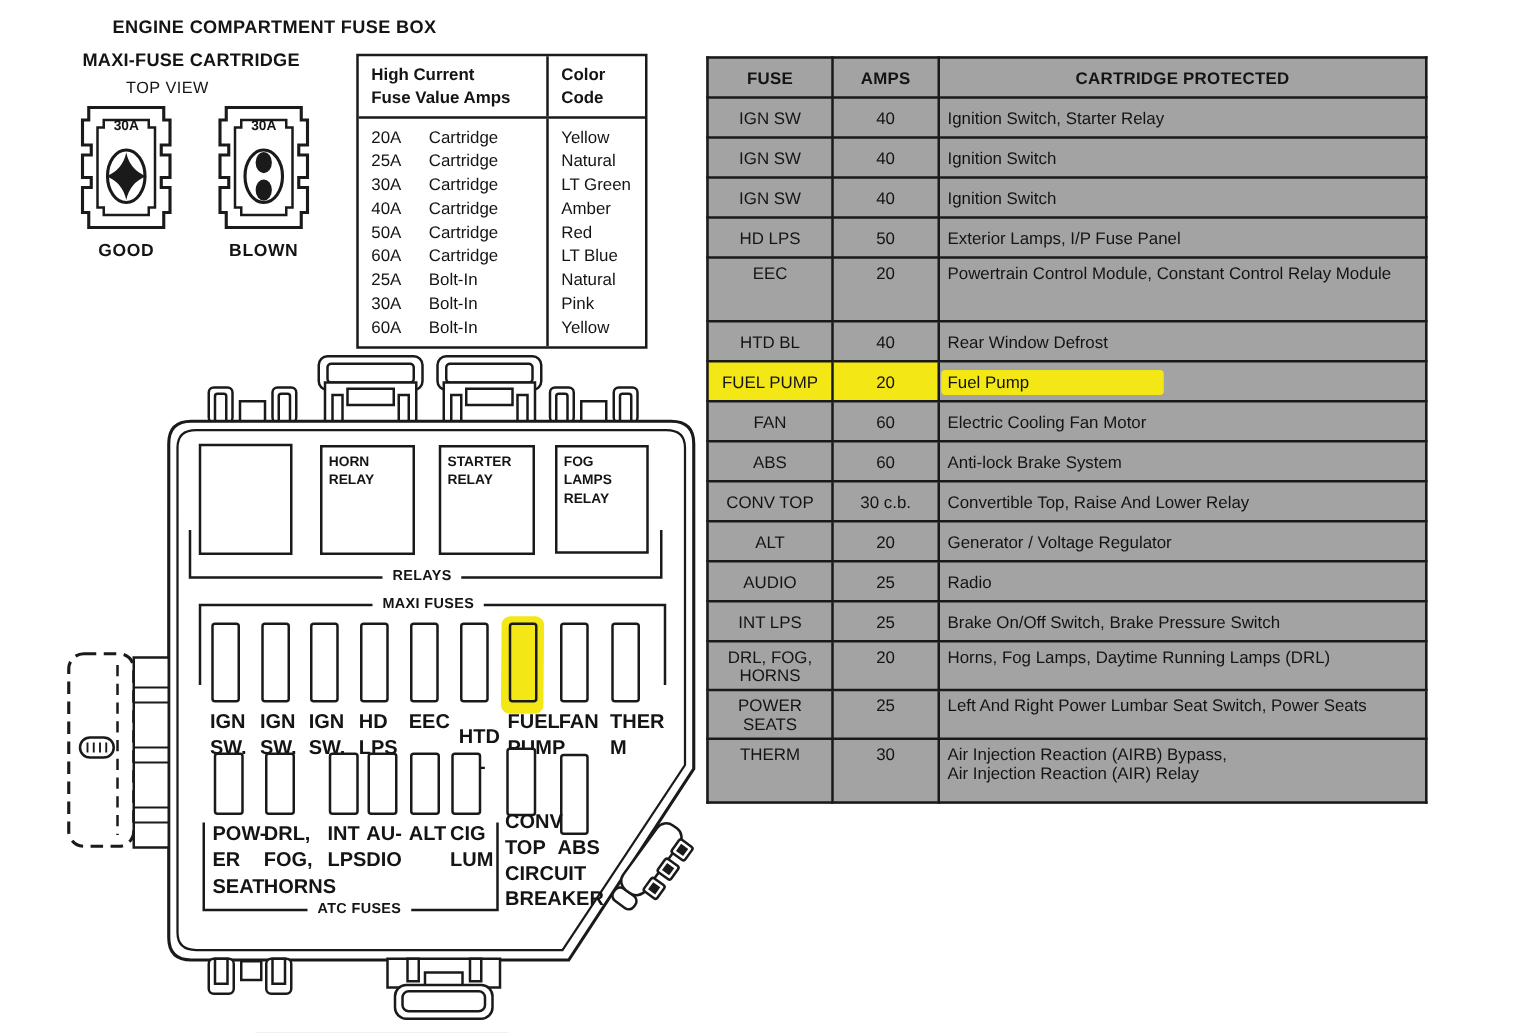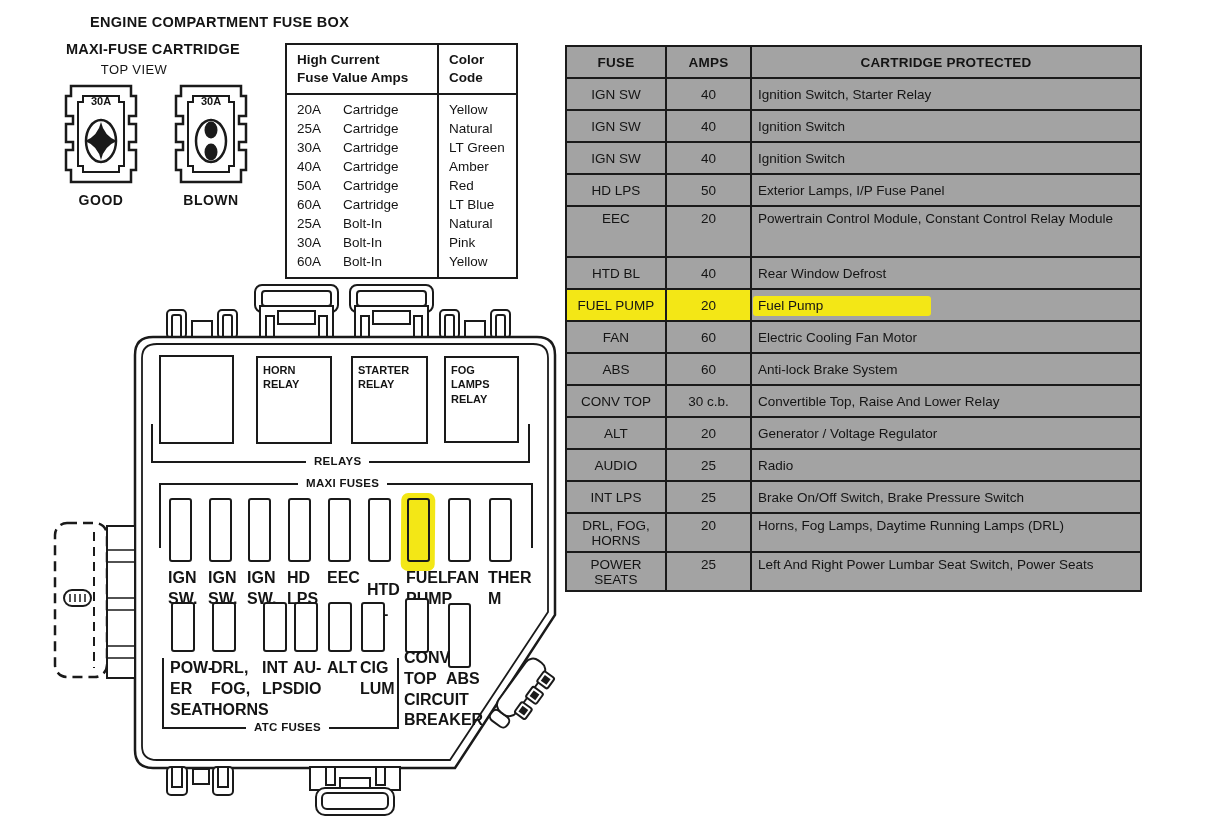--- a/index.html
+++ b/index.html
@@ -203,20 +203,26 @@
         <tr class="top">
             <td class="cc">DRL, FOG, HORNS</td>
             <td class="cc">20</td>
             <td class="lc">Horns, Fog Lamps, Daytime Running Lamps (DRL)</td>
           </tr>
         <tr class="top">
             <td class="cc">POWER SEATS</td>
             <td class="cc">25</td>
             <td class="lc">Left And Right Power Lumbar Seat Switch, Power Seats</td>
           </tr>
+        <tr class="top tall">
+            <td class="cc">THERM</td>
+            <td class="cc">30</td>
+            <td class="lc pre">Air Injection Reaction (AIRB) Bypass,
+Air Injection Reaction (AIR) Relay</td>
+          </tr>
       </tbody>
     </table>
   </div>
 
   <div class="abs diagram">
     <svg class="abs" style="left:0;top:0" width="560" height="546" viewBox="0 0 560 546">
       <g stroke="#1a1a1a" fill="#fff">
 
         <g stroke-width="2">
           <rect x="127" y="30" width="19" height="28" rx="4"></rect>

